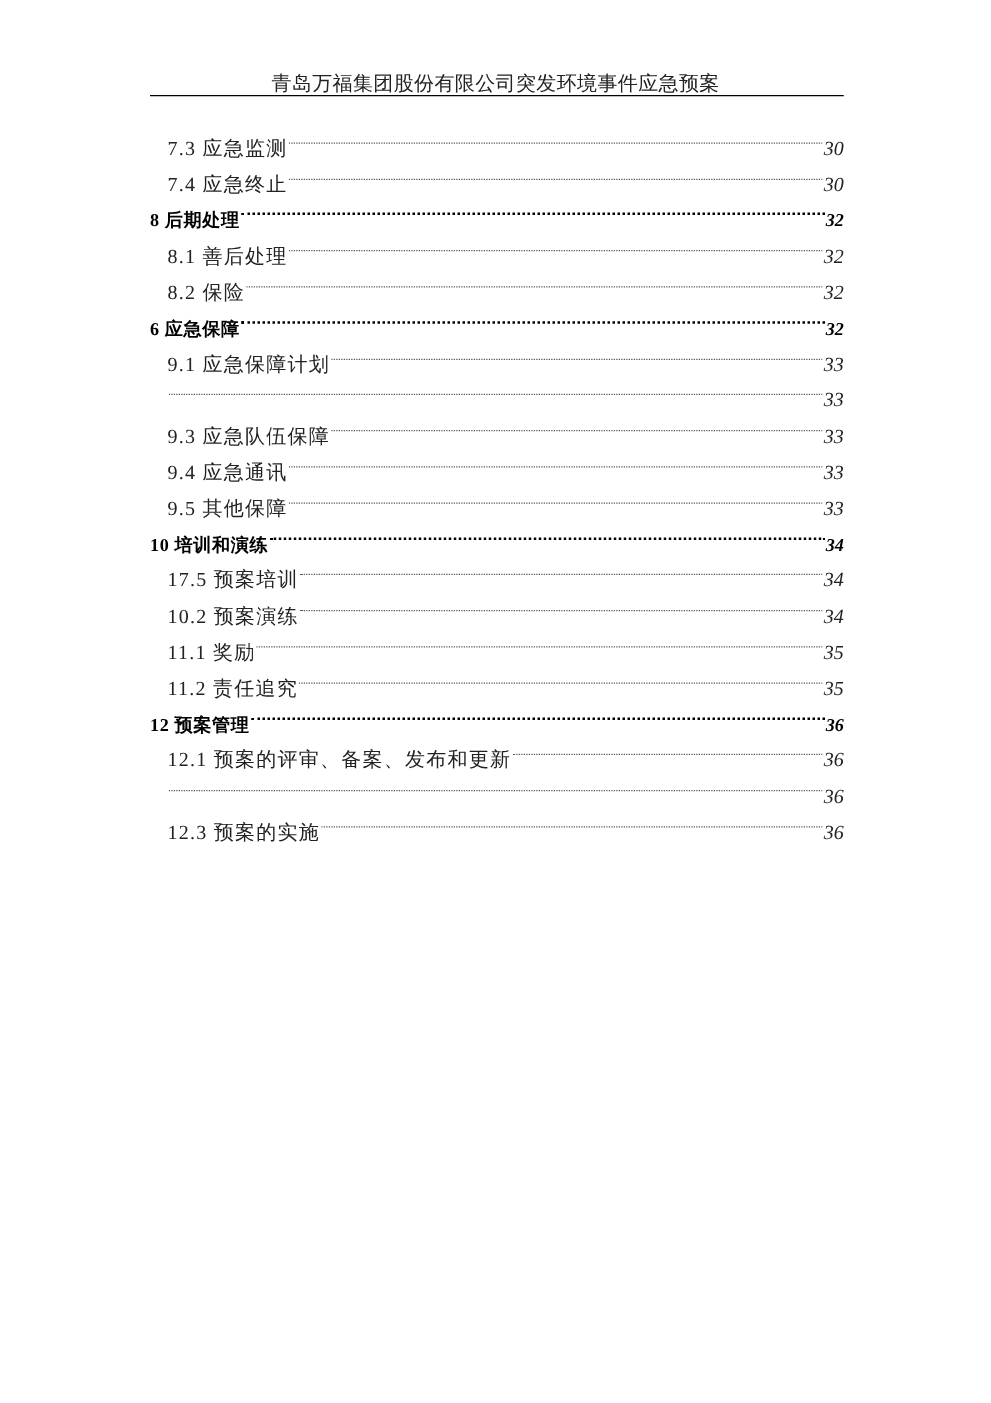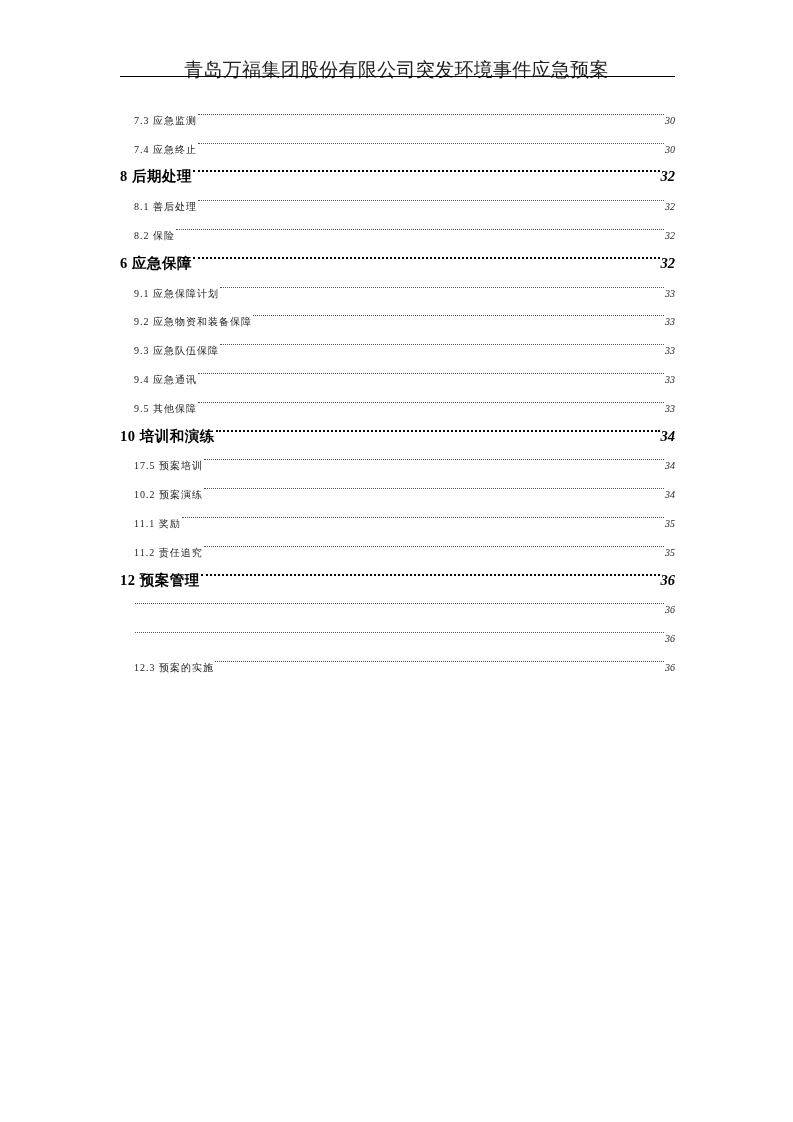--- a/index.html
+++ b/index.html
@@ -1,24 +1,24 @@
 <!DOCTYPE html>
 <html><head>
 <meta charset="utf-8">
 <style>
   html, body { margin: 0; padding: 0; background: #ffffff; }
   body { width: 793px; height: 1122px; position: relative; overflow: hidden;
          font-family: "Liberation Serif", "DejaVu Serif", serif; color: #000; }
   .header-title { position: absolute; left: 0; width: 793px; top: 57px; text-align: center;
-                  font-size: 19px; letter-spacing: 0.3px; color: #222; }
+                  font-size: 16px; letter-spacing: 0.3px; color: #222; }
   .header-rule { position: absolute; left: 120px; width: 555px; top: 76px; height: 0;
                  border-top: 1.2px solid #000; }
   .toc { position: absolute; left: 120px; top: 95px; width: 555px; }
   .toc-row { display: flex; align-items: baseline; height: 28.8px; line-height: 28.8px;
-             font-size: 10px; white-space: nowrap; }
+             font-size: 16px; white-space: nowrap; }
   .toc-row.l2 { padding-left: 14px; color: #222; }
   .toc-row.l1 { font-weight: bold; font-size: 14.5px; justify-content: flex-end; }
   .toc-label { flex: 0 0 auto; letter-spacing: 1px; }
   .toc-row.l1 .toc-label { letter-spacing: 0.5px; }
   .toc-dots { flex: 1 1 auto; overflow: hidden; margin: 0 1px; position: relative; height: 28.8px; }
   .toc-dots::after { content: ""; position: absolute; left: 0; right: 0; bottom: 9px;
                      border-bottom: 1.4px dotted #555; }
   .toc-row.l1 .toc-dots::after { border-bottom: 2px dotted #000; }
   .toc-page { flex: 0 0 auto; text-align: right; font-style: italic; }
 </style>
@@ -58,21 +58,20 @@
     <span class="toc-label">6 应急保障</span>
     <span class="toc-dots"></span>
     <span class="toc-page">32</span>
   </div>
   <div class="toc-row l2">
     <span class="toc-label">9.1 应急保障计划</span>
     <span class="toc-dots"></span>
     <span class="toc-page">33</span>
   </div>
   <div class="toc-row l2">
-    <span class="toc-label">9.2 应急物资和装备保障</span>
     <span class="toc-dots"></span>
     <span class="toc-page">33</span>
   </div>
   <div class="toc-row l2">
     <span class="toc-label">9.3 应急队伍保障</span>
     <span class="toc-dots"></span>
     <span class="toc-page">33</span>
   </div>
   <div class="toc-row l2">
     <span class="toc-label">9.4 应急通讯</span>
@@ -108,20 +107,21 @@
     <span class="toc-label">11.2 责任追究</span>
     <span class="toc-dots"></span>
     <span class="toc-page">35</span>
   </div>
   <div class="toc-row l1">
     <span class="toc-label">12 预案管理</span>
     <span class="toc-dots"></span>
     <span class="toc-page">36</span>
   </div>
   <div class="toc-row l2">
+    <span class="toc-label">12.1 预案的评审、备案、发布和更新</span>
     <span class="toc-dots"></span>
     <span class="toc-page">36</span>
   </div>
   <div class="toc-row l2">
     <span class="toc-dots"></span>
     <span class="toc-page">36</span>
   </div>
   <div class="toc-row l2">
     <span class="toc-label">12.3 预案的实施</span>
     <span class="toc-dots"></span>

